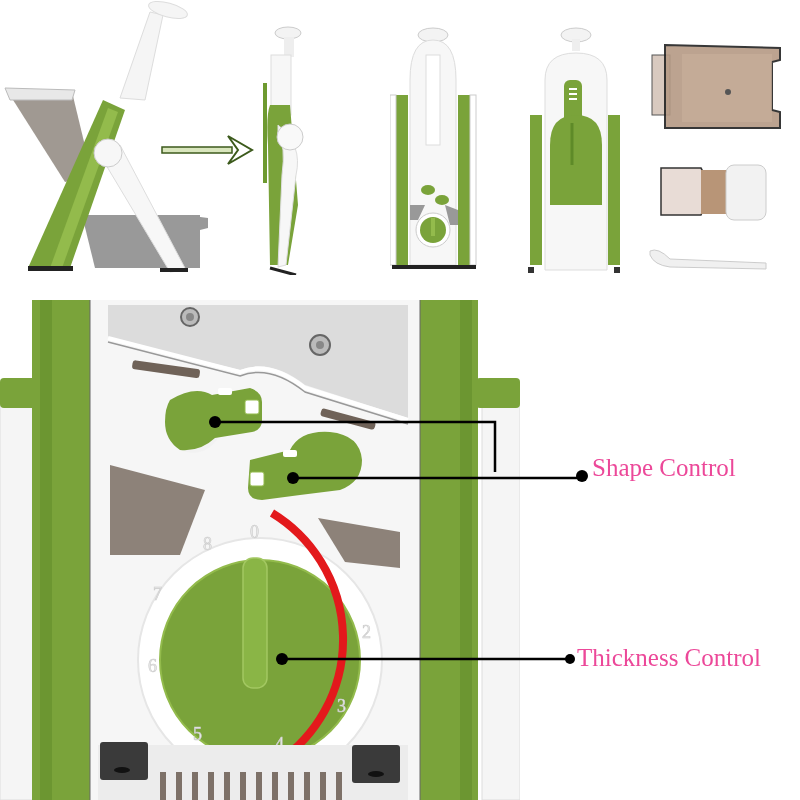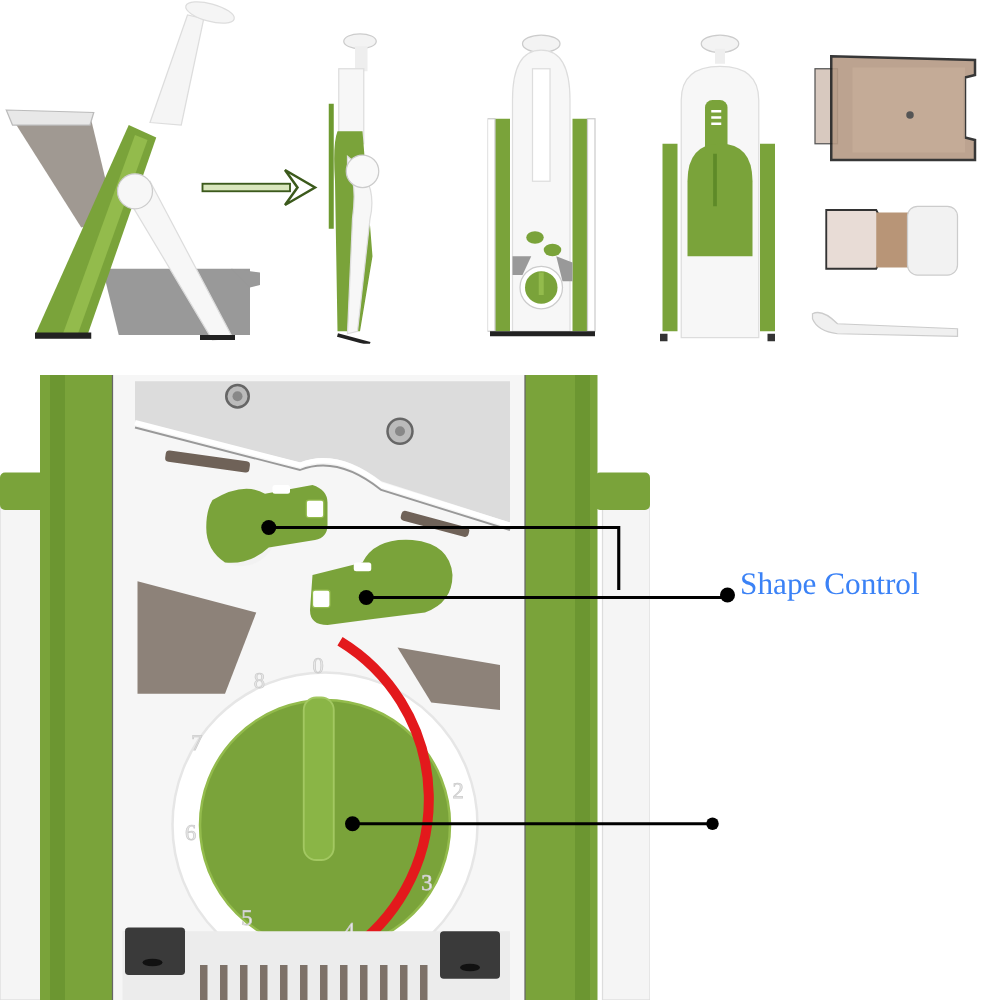--- a/index.html
+++ b/index.html
@@ -1,19 +1,19 @@
 <!DOCTYPE html>
 <html><head>
 <meta charset="utf-8">
 <style>
   html,body{margin:0;padding:0;background:#fff;}
   body{width:800px;height:800px;position:relative;overflow:hidden;font-family:"Liberation Serif",serif;}
   .abs{position:absolute;}
   svg{display:block;}
-  .label{position:absolute;font-family:"Liberation Serif","DejaVu Serif",serif;font-size:25px;color:#3b82f6;white-space:nowrap;line-height:1;}
+  .label{position:absolute;font-family:"Liberation Serif","DejaVu Serif",serif;font-size:25px;color:#ec4899;white-space:nowrap;line-height:1;}
 </style>
 </head>
 <body>
 
 <div class="abs" style="left:0;top:0;width:800px;height:290px;">
 
   <svg class="abs" style="left:0;top:0" width="215" height="280" viewBox="0 0 215 280">
 
     <polygon points="8,92 72,92 92,175 65,182" fill="#8f877f" opacity="0.85"></polygon>
     <polygon points="5,88 75,90 72,100 10,100" fill="#e8e8e8" stroke="#bbb" stroke-width="1"></polygon>
@@ -193,13 +193,14 @@
     <circle cx="293" cy="178" r="6" fill="#000"></circle>
     <line x1="293" y1="178" x2="582" y2="178" stroke="#000" stroke-width="2.5"></line>
     <circle cx="582" cy="176" r="6" fill="#000"></circle>
 
     <circle cx="282" cy="359" r="6" fill="#000"></circle>
     <line x1="282" y1="359" x2="570" y2="359" stroke="#000" stroke-width="2.5"></line>
     <circle cx="570" cy="359" r="5" fill="#000"></circle>
   </svg>
 
   <div class="label" style="left:592px;top:155px;">Shape Control</div>
+  <div class="label" style="left:577px;top:345px;">Thickness Control</div>
 </div>
 
 </body></html>

